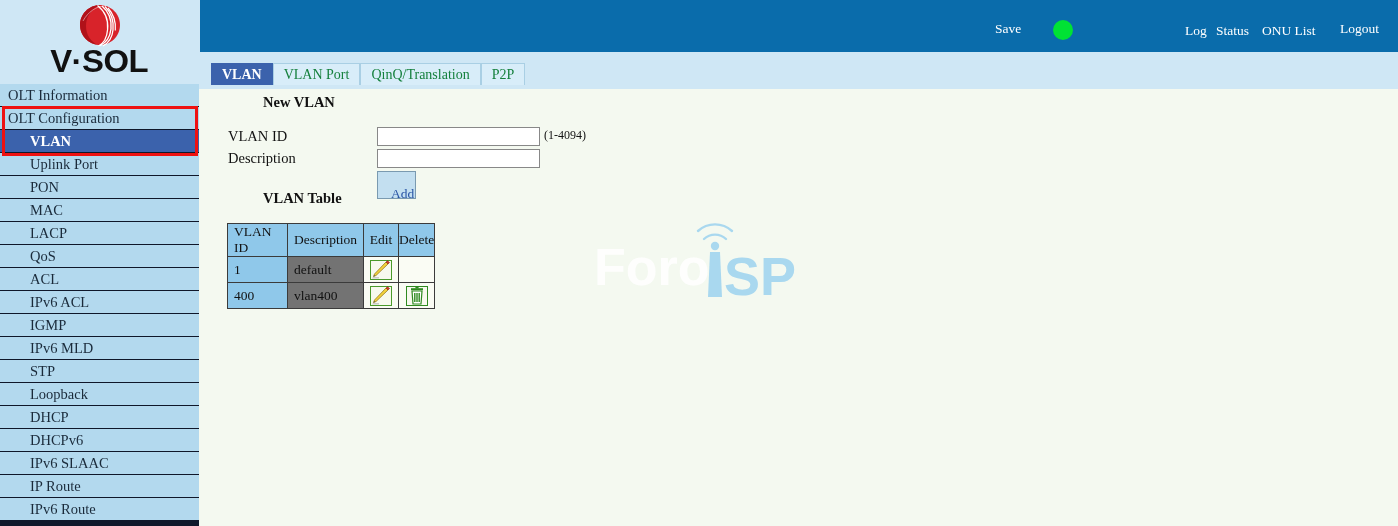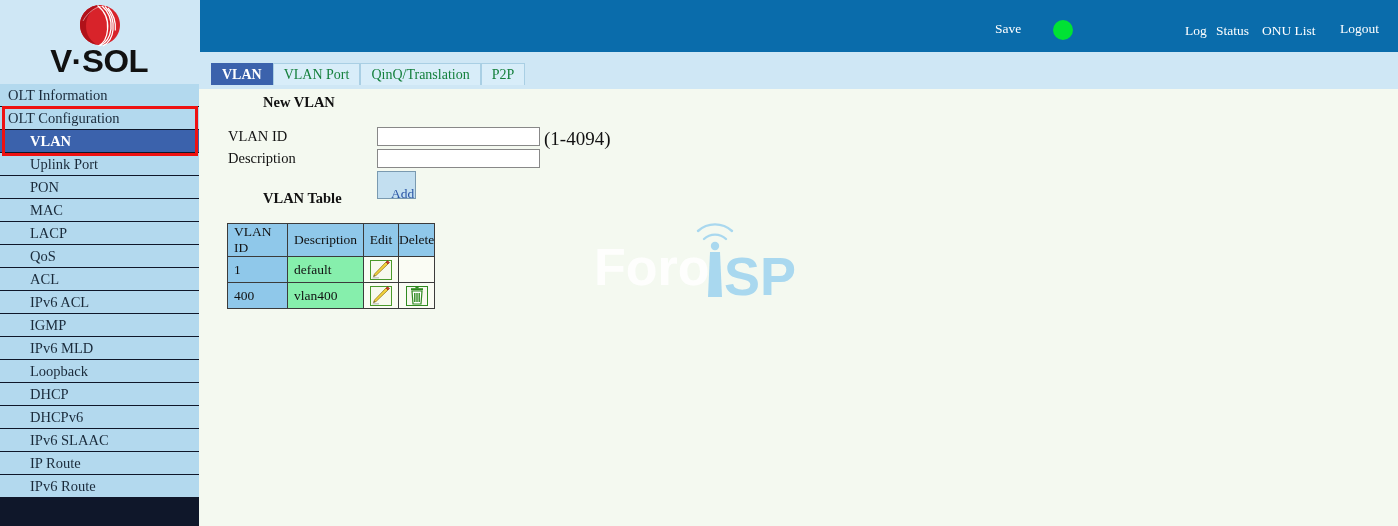--- a/index.html
+++ b/index.html
@@ -170,21 +170,21 @@
     font-size: 13px;
     padding: 0 3px;
     outline: none;
   }
   #inp-vlanid { left: 178px; top: 38px; }
   #inp-desc   { left: 178px; top: 60px; }
 
   #hint-range {
     position: absolute;
     left: 345px; top: 39px;
-    font-size: 19px;
+    font-size: 12px;
     color: #111111;
   }
 
   #btn-add {
     position: absolute;
     left: 178px; top: 82px;
     width: 39px; height: 19px;
     background: #c3dff0;
     border: 1px solid #7a9ab0;
     color: #2a55a5;
@@ -209,21 +209,21 @@
     padding: 0 6px;
     text-align: left;
     font-weight: normal;
     color: #111111;
   }
   #vlan-table thead th {
     background: #8fc8ea;
     height: 24px;
   }
   #vlan-table .c-id   { width: 60px; background: #8fc8ea; }
-  #vlan-table .c-desc { width: 69px; background: #86efac; }
+  #vlan-table .c-desc { width: 69px; background: #737373; }
   #vlan-table .c-act  { width: 35px; background: #fafcf4; text-align: center; padding: 0; }
   #vlan-table thead .c-id,
   #vlan-table thead .c-desc,
   #vlan-table thead .c-act { background: #8fc8ea; }
   .icon-btn {
     display: inline-block;
     width: 22px; height: 20px;
     vertical-align: middle;
     cursor: pointer;
   }
@@ -263,20 +263,21 @@
         <div class="nav-item sub active"><span>VLAN</span></div>
         <div class="nav-item sub"><span>Uplink Port</span></div>
         <div class="nav-item sub"><span>PON</span></div>
         <div class="nav-item sub"><span>MAC</span></div>
         <div class="nav-item sub"><span>LACP</span></div>
         <div class="nav-item sub"><span>QoS</span></div>
         <div class="nav-item sub"><span>ACL</span></div>
         <div class="nav-item sub"><span>IPv6 ACL</span></div>
         <div class="nav-item sub"><span>IGMP</span></div>
         <div class="nav-item sub"><span>IPv6 MLD</span></div>
+        <div class="nav-item sub"><span>STP</span></div>
         <div class="nav-item sub"><span>Loopback</span></div>
         <div class="nav-item sub"><span>DHCP</span></div>
         <div class="nav-item sub"><span>DHCPv6</span></div>
         <div class="nav-item sub"><span>IPv6 SLAAC</span></div>
         <div class="nav-item sub"><span>IP Route</span></div>
         <div class="nav-item sub"><span>IPv6 Route</span></div>
       </div>
     <div id="red-box"></div>
   </div>
 

